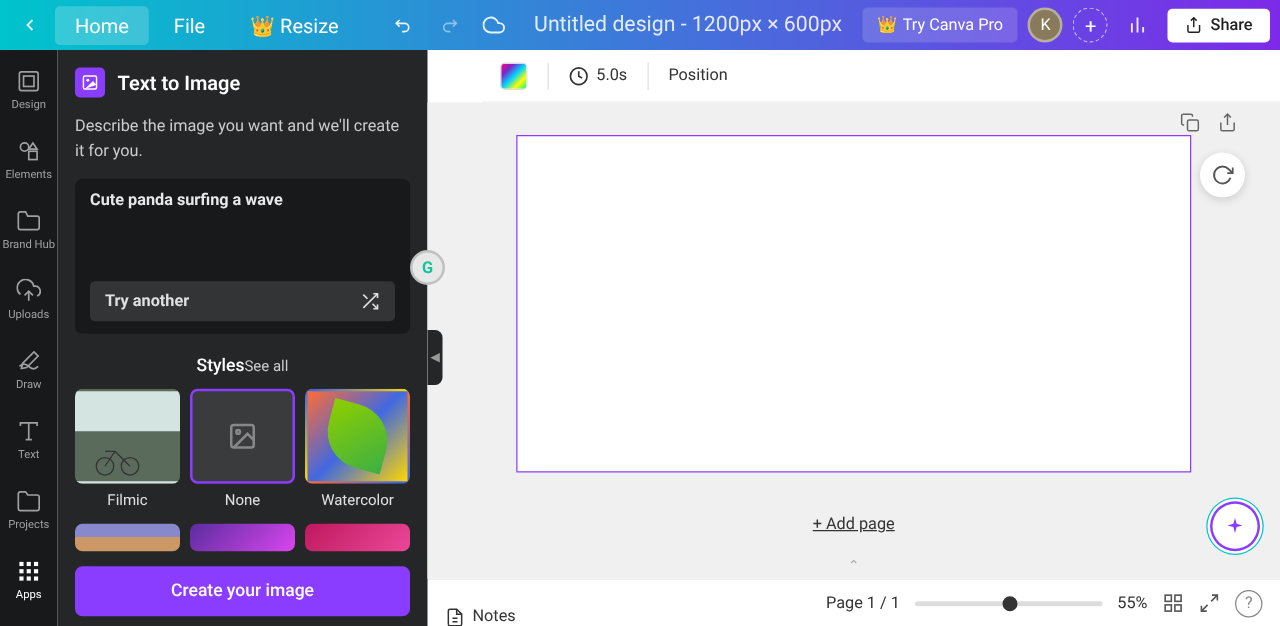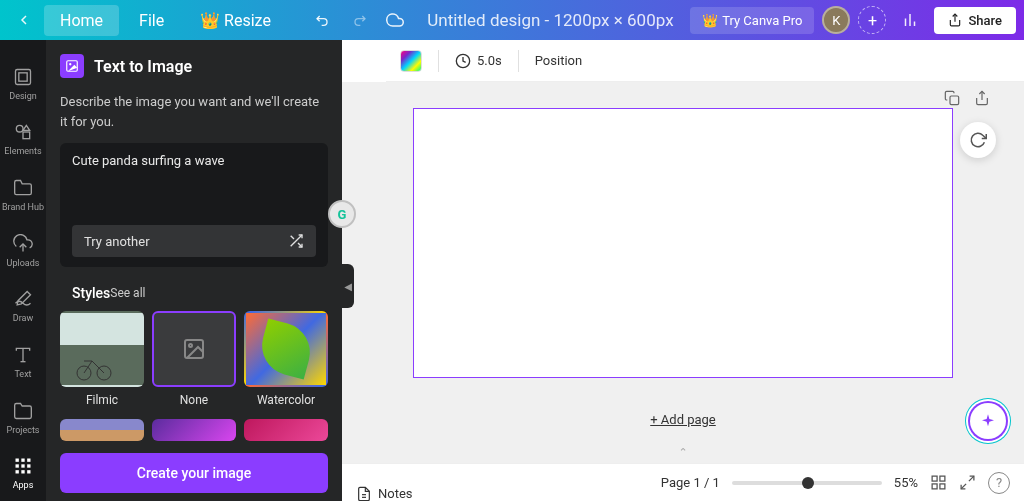--- a/index.html
+++ b/index.html
@@ -12,34 +12,34 @@
     .topbar-icon-btn { width: 32px; height: 32px; display: flex; align-items: center; justify-content: center; color: rgba(255,255,255,0.9); cursor: pointer; border-radius:4px; }
     .doc-title { flex: 1; text-align: center; color: rgba(255,255,255,0.85); font-size: 17px; }
     .topbar-right { display: flex; align-items: center; gap: 8px; }
     .try-pro { background: rgba(255,255,255,0.15); color:#fff; padding: 6px 12px; border-radius: 4px; font-size: 13px; display:flex;align-items:center;gap:4px; cursor:pointer; }
     .avatar { width: 28px; height: 28px; border-radius: 50%; background: #8a7a5c; color:#fff; display:flex;align-items:center;justify-content:center; font-size:13px; cursor:pointer; border:2px solid rgba(255,255,255,0.4); }
     .share-btn { background: #fff; color: #222; padding: 6px 14px; border-radius: 4px; font-size: 13px; display:flex;align-items:center;gap:6px; cursor:pointer; font-weight:500; }
     .plus-btn { width:28px;height:28px;border-radius:50%;border:1px dashed rgba(255,255,255,0.6);display:flex;align-items:center;justify-content:center;color:#fff;font-size:16px;cursor:pointer; }
     
     .main { display: flex; height: 461px; }
     
-    .rail { width: 46px; background: #18191b; display: flex; flex-direction: column; align-items: center; padding-top: 16px; gap: 0; }
+    .rail { width: 46px; background: #18191b; display: flex; flex-direction: column; align-items: center; padding-top: 4px; gap: 0; }
     .rail-item { width:100%; height: 56px; display: flex; flex-direction:column; align-items:center; justify-content:center; color: #a0a0a0; cursor: pointer; gap:4px; font-size: 9px; }
     .rail-item.active { color: #fff; }
     .rail-icon { width:20px; height:20px; display:flex;align-items:center;justify-content:center; }
     
     .panel { width: 296px; background: #252627; color: #fff; padding: 14px 14px 14px 14px; display:flex;flex-direction:column; position:relative; }
     .panel-header { display:flex; align-items:center; gap:10px; margin-bottom:14px; }
     .panel-header-icon { width:24px;height:24px; background:#8b3dff; border-radius:4px; display:flex;align-items:center;justify-content:center; }
     .panel-title { font-size: 16px; font-weight: 600; }
     .panel-desc { font-size: 13px; color: #ccc; line-height: 1.5; margin-bottom: 12px; }
-    .prompt-box { background: #18191b; border-radius: 6px; padding: 10px 12px; }
+    .prompt-box { background: #18191b; border-radius: 6px; padding: 10px 12px; font-weight: bold; }
     .prompt-text { font-size: 13px; color: #e8e8e8; min-height: 64px; }
     .try-another { display:flex; align-items:center; justify-content:space-between; background:#333436; border-radius:4px; padding:8px 12px; margin-top:8px; font-size:13px; color:#e0e0e0; cursor:pointer; }
-    .styles-header { display:flex; justify-content:flex-start; align-items:center; margin:18px 12px 10px; }
+    .styles-header { display:flex; justify-content:center; align-items:center; margin:18px 2px 10px; }
     .styles-label { font-size:14px; font-weight:500; }
     .see-all { font-size:12px; color:#ccc; cursor:pointer; }
     .styles-grid { display:flex; gap:8px; margin-bottom: 6px; }
     .style-item { flex:1; cursor:pointer; }
     .style-thumb { width:100%; height:76px; border-radius:6px; background:#333; display:flex;align-items:center;justify-content:center; border:2px solid transparent; }
     .style-thumb.selected { border-color:#8b3dff; background:#3a3b3d; }
     .style-thumb.filmic { background: linear-gradient(#d4e4e0 45%, #5a6b5c 45%); position:relative; }
     .style-thumb.watercolor { background: linear-gradient(135deg,#ff6b35,#4169e1,#ffd700); position:relative; }
     .leaf { position:absolute; width:50px;height:50px;background:linear-gradient(135deg,#8fce00,#3cb043);border-radius:0 60% 0 60%; transform:rotate(15deg); }
     .bike { position:absolute; bottom:4px; left:12px; width:40px; height:26px; }

